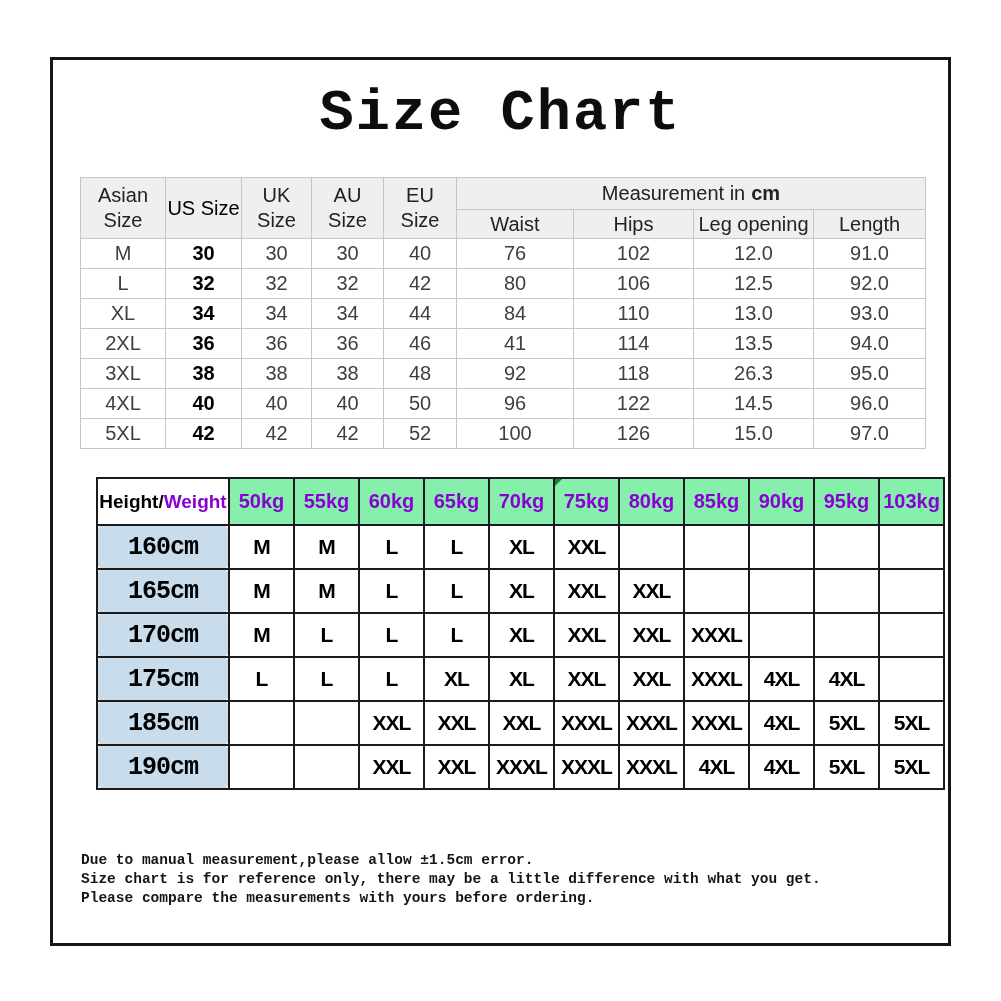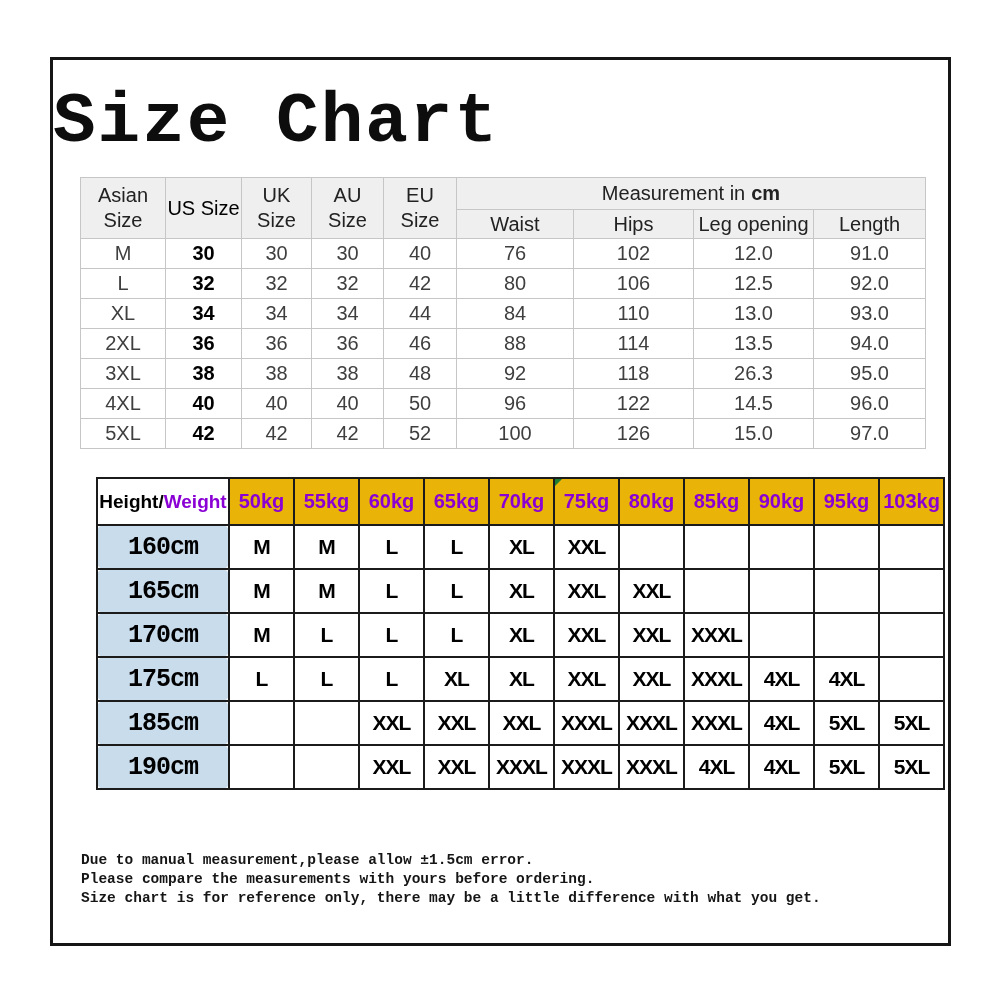--- a/index.html
+++ b/index.html
@@ -1,21 +1,21 @@
 <!DOCTYPE html>
 <html><head>
 <meta charset="utf-8">
 <style>
   html,body{margin:0;padding:0;background:#ffffff;}
   .page{position:relative;width:1001px;height:1001px;background:#ffffff;overflow:hidden;
         font-family:"Liberation Sans",sans-serif;}
   .frame{position:absolute;left:50px;top:57px;width:895px;height:883px;
          border:3px solid #161616;background:#ffffff;}
-  .title{position:absolute;left:0;top:22px;width:100%;
-         font-family:"Liberation Mono",monospace;font-weight:bold;font-size:71px;
+  .title{position:absolute;left:0;top:22px;width:100%;text-align:center;
+         font-family:"Liberation Mono",monospace;font-weight:bold;font-size:57px;
          letter-spacing:2px;color:#0d0d0d;white-space:nowrap;}
 
   
   table{border-collapse:collapse;table-layout:fixed;}
   .t1{position:absolute;left:27px;top:117px;width:845px;}
   .t1 th,.t1 td{border:1px solid #c6c6c6;text-align:center;vertical-align:middle;
                 padding:0;overflow:hidden;}
   .t1 th{background:#efefef;font-weight:normal;font-size:20px;color:#222222;line-height:1.25;}
   .t1 th.us{font-weight:normal;color:#000000;}
   .t1 tr.h1{height:32px;padding-left:37px;}
@@ -24,21 +24,21 @@
   .t1 td{font-size:20px;color:#3f3f3f;background:#ffffff;}
   .t1 td.us{font-weight:bold;color:#000000;}
   .t1 .cm{font-weight:bold;margin-left:6px;}
 
   
   .t2{position:absolute;left:43px;top:417px;width:845px;}
   .t2 th,.t2 td{border:2px solid #1b1b1b;text-align:center;vertical-align:middle;
                 padding:0;overflow:hidden;}
   .t2 thead tr{height:47px;}
   .t2 tbody tr{height:44px;}
-  .t2 th{background:#eab308;font-weight:bold;font-size:20px;color:#8a00d4;position:relative;}
+  .t2 th{background:#86efac;font-weight:bold;font-size:20px;color:#8a00d4;position:relative;}
   .t2 th.corner{background:#ffffff;font-size:19px;color:#000000;}
   .t2 th.corner .w{color:#8a00d4;}
   .t2 td.hgt{background:#c9dcec;font-family:"Liberation Mono",monospace;
              font-weight:bold;font-size:25px;color:#000000;letter-spacing:-1px;border-radius:7px;}
   .t2 td{background:#ffffff;font-family:"Liberation Sans",sans-serif;font-stretch:condensed;
          font-weight:bold;font-size:21px;color:#000000;letter-spacing:-1px;}
   .marker{position:absolute;left:0;top:0;width:0;height:0;
           border-top:7px solid #1e7d32;border-right:7px solid transparent;}
 
   
@@ -114,21 +114,21 @@
             <td>110</td>
             <td>13.0</td>
             <td>93.0</td>
         </tr>
         <tr>
           <td>2XL</td>
             <td class="us">36</td>
             <td>36</td>
             <td>36</td>
             <td>46</td>
-            <td>88</td>
+            <td>41</td>
             <td>114</td>
             <td>13.5</td>
             <td>94.0</td>
         </tr>
         <tr>
           <td>3XL</td>
             <td class="us">38</td>
             <td>38</td>
             <td>38</td>
             <td>48</td>
@@ -276,18 +276,18 @@
             <td>4XL</td>
             <td>4XL</td>
             <td>5XL</td>
             <td>5XL</td>
         </tr>
       </tbody>
     </table>
 
     <div class="notes">
       <div>Due to manual measurement,please allow ±1.5cm error.</div>
+      <div>Size chart is for reference only, there may be a little difference with what you get.</div>
       <div>Please compare the measurements with yours before ordering.</div>
-      <div>Size chart is for reference only, there may be a little difference with what you get.</div>
     </div>
 
   </div>
 </div>
 
 </body></html>

